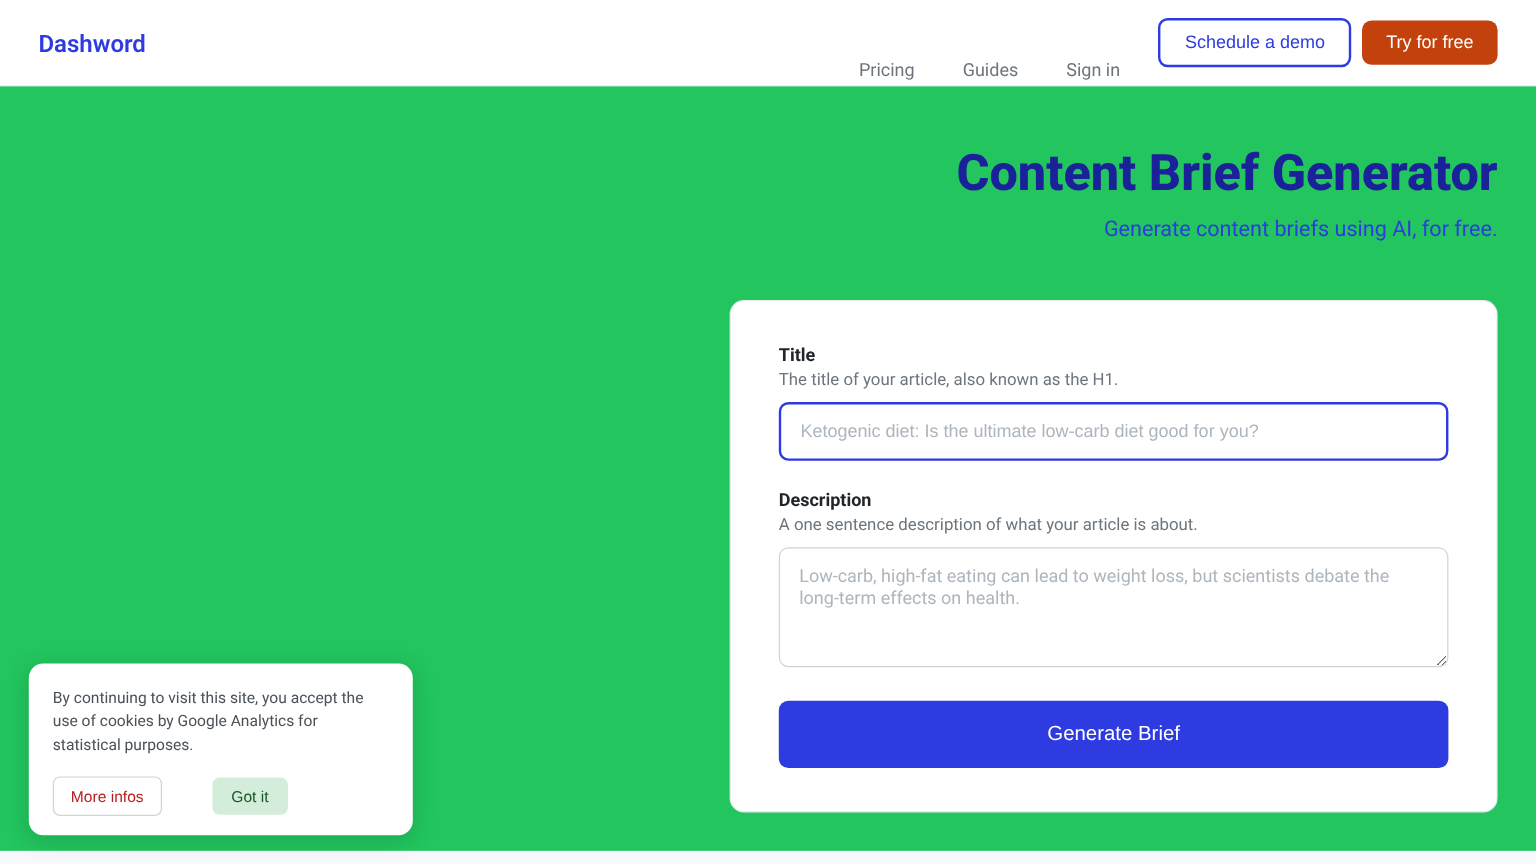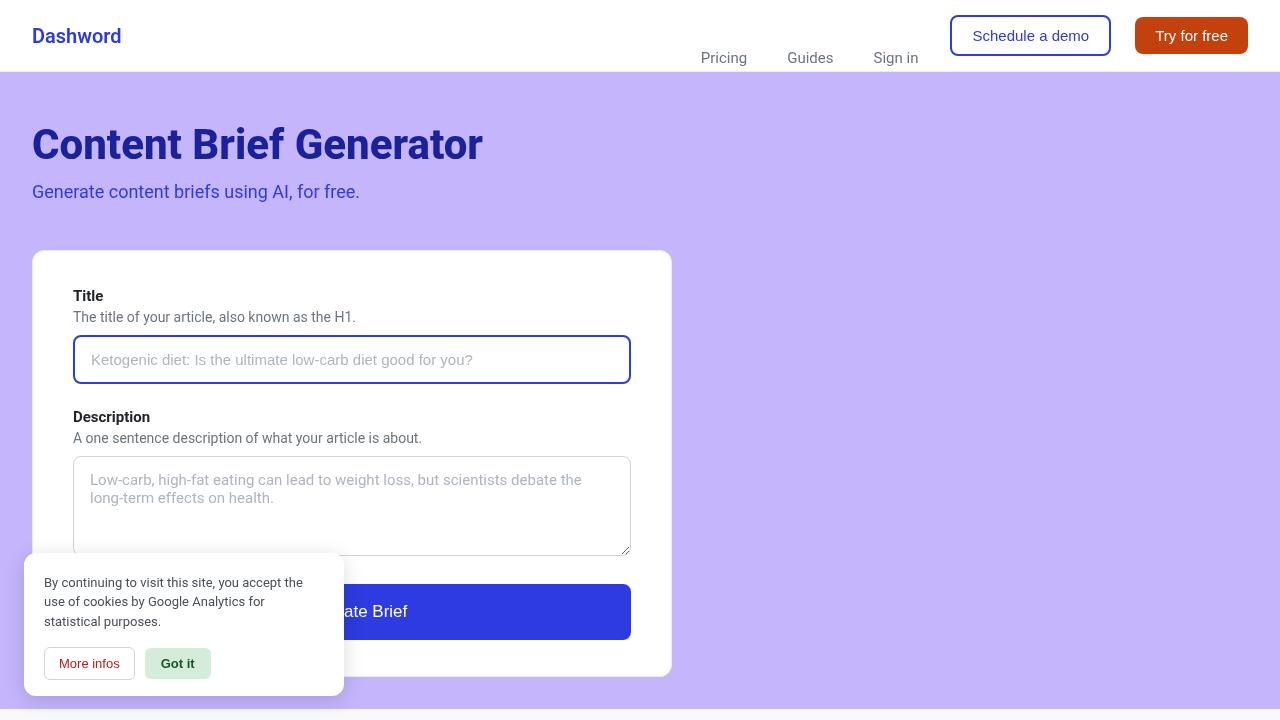--- a/index.html
+++ b/index.html
@@ -47,21 +47,21 @@
       padding: 8px 16px;
       text-decoration: none;
       cursor: pointer;
       border-radius: 6px;
       margin-top: 44px;
     }
 
     .nav-actions {
       display: flex;
       align-items: center;
-      gap: 24px;
+      gap: 9px;
       margin-left: 8px;
     }
 
     .btn-schedule {
       border: 2px solid #2d3be0;
       color: #2d3be0;
       background: transparent;
       padding: 10px 20px;
       border-radius: 8px;
       font-size: 15px;
@@ -75,25 +75,25 @@
       border: none;
       padding: 10px 20px;
       border-radius: 8px;
       font-size: 15px;
       font-weight: 500;
       cursor: pointer;
     }
 
     
     .main {
-      background-color: #c4b5fd;
+      background-color: #22c55e;
       padding: 48px 32px 32px;
       display: flex;
       flex-direction: column;
-      align-items: flex-start;
+      align-items: flex-end;
     }
 
     .hero-title {
       color: #1a2199;
       font-size: 42px;
       font-weight: 800;
       text-align: center;
       margin-bottom: 12px;
     }
 
@@ -207,21 +207,22 @@
     }
 
     .btn-got-it {
       background-color: #d4edda;
       border: none;
       border-radius: 6px;
       padding: 8px 16px;
       font-size: 13px;
       color: #155724;
       cursor: pointer;
-      font-weight: 700;
+      font-weight: 400;
+      margin-left: 32px;
     }
   </style>
 </head>
 <body>
 
 <header class="header">
   <a class="logo">Dashword</a>
   <nav class="nav">
     <a class="nav-link">Pricing</a>
     <a class="nav-link">Guides</a>

